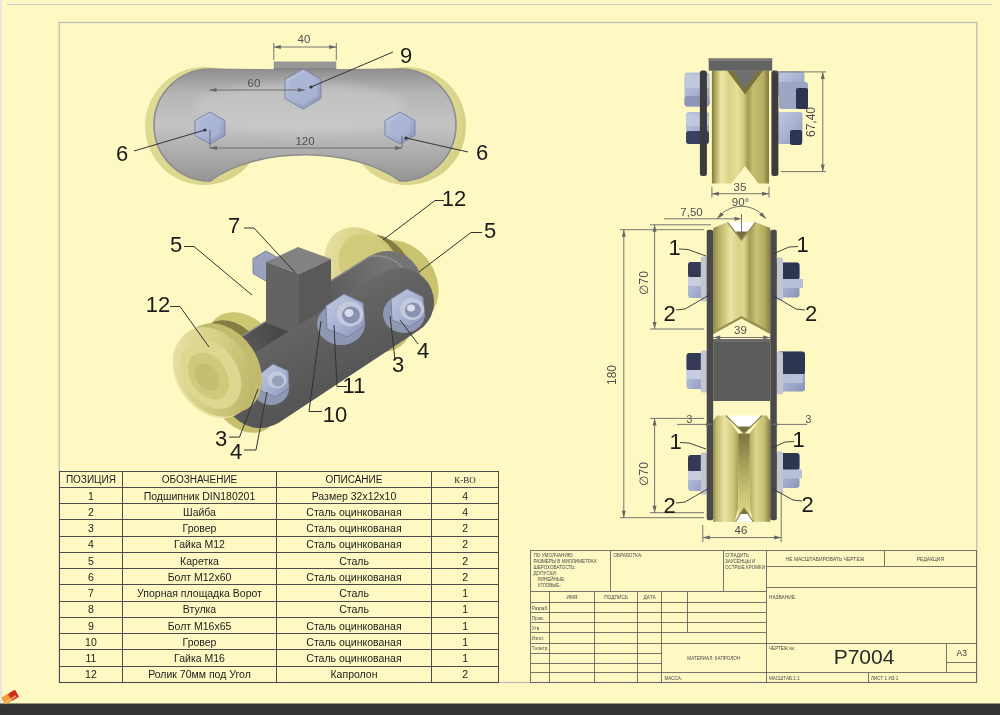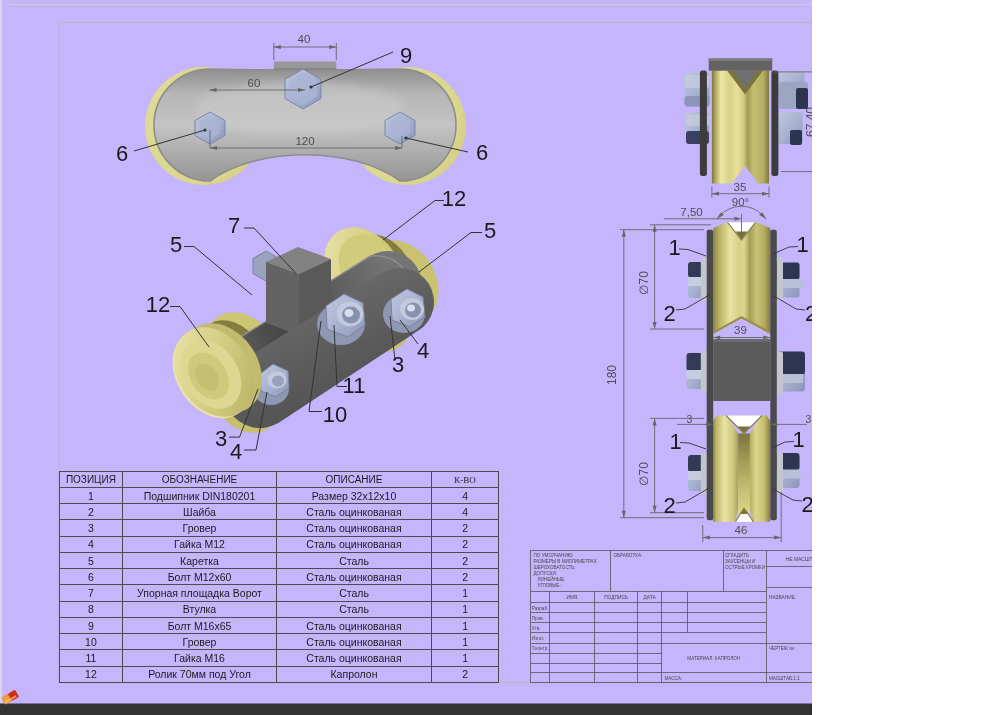--- a/index.html
+++ b/index.html
@@ -1,16 +1,16 @@
 <!DOCTYPE html>
 <html><head>
 <meta charset="utf-8">
 <style>
   html,body{margin:0;padding:0;background:#fff;}
-  #page{position:relative;width:812px;height:715px;overflow:hidden;background:#c4b5fd;
+  #page{position:relative;width:1000px;height:715px;overflow:hidden;background:#fef9c3;
         font-family:"Liberation Sans", sans-serif;}
   svg{position:absolute;left:0;top:0;}
 </style>
 </head>
 <body>
 <div id="page">
 <svg id="main" width="1000" height="715" viewBox="0 0 1000 715">
   <defs>
     <linearGradient id="bodyG" x1="0" y1="0" x2="0" y2="1">
       <stop offset="0" stop-color="#8f8f8f"></stop>

